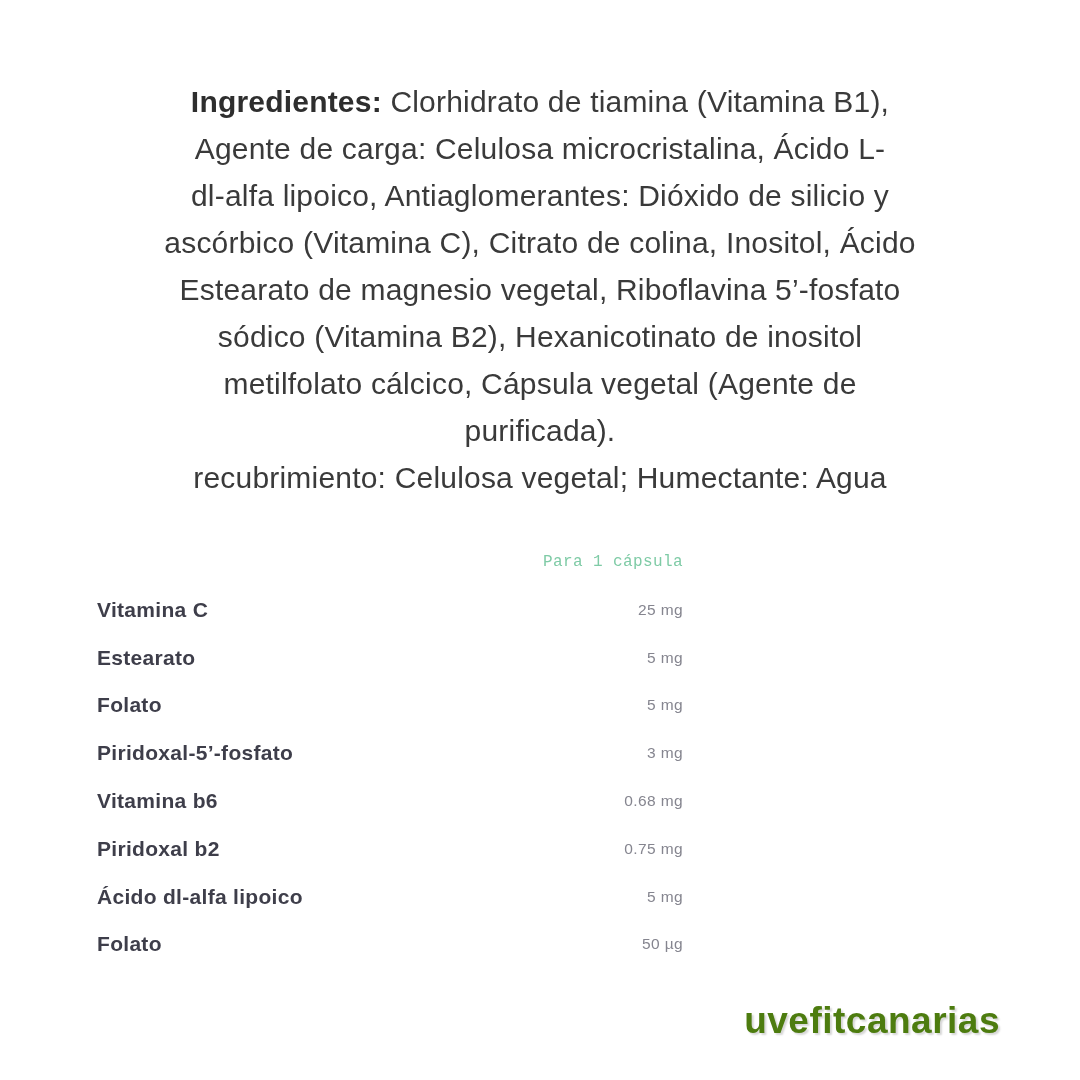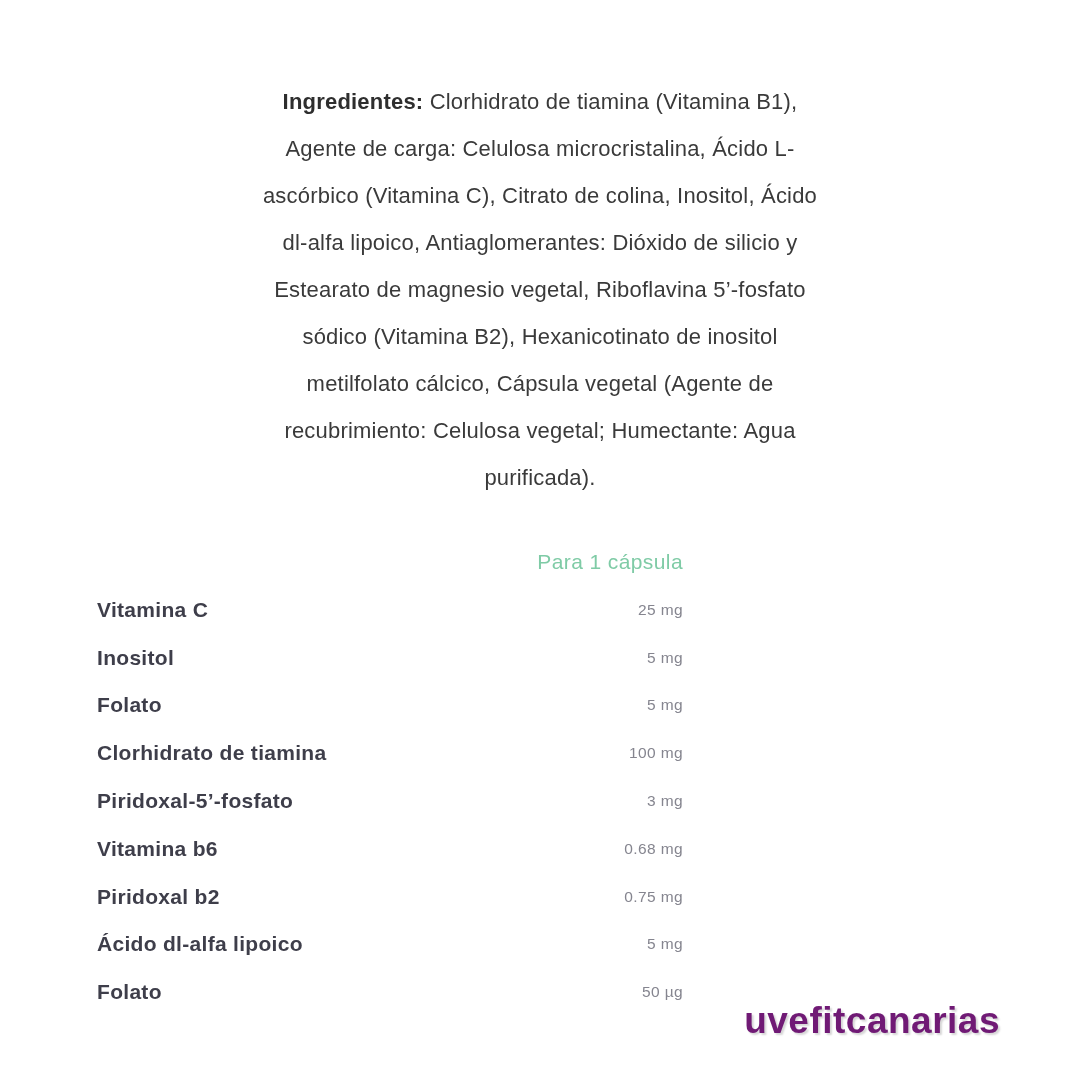--- a/index.html
+++ b/index.html
@@ -18,21 +18,21 @@
   }
 
   
   .ingredients {
     position: absolute;
     top: 78px;
     left: 0;
     width: 1080px;
     text-align: center;
     color: #3a3a3a;
-    font-size: 22px;
+    font-size: 30px;
     line-height: 47px;
     font-weight: 400;
     letter-spacing: 0.2px;
   }
   .ingredients .line { white-space: nowrap; }
   .ingredients .bold {
     font-weight: 700;
     color: #2e2e2e;
   }
 
@@ -42,22 +42,23 @@
     left: 97px;
     top: 538px;
     width: 586px;
   }
   .facts-header {
     height: 48px;
     display: flex;
     align-items: center;
     justify-content: flex-end;
     color: #7fcba6;
-    font-size: 21px;
+    font-size: 16px;
     letter-spacing: 0.4px;
+    font-family: Liberation Mono, monospace;
   }
   .facts .row {
     height: 47.8px;
     display: flex;
     align-items: center;
     justify-content: space-between;
   }
   .facts .nut {
     font-weight: 700;
     color: #3e3e4a;
@@ -70,60 +71,56 @@
     letter-spacing: 0.4px;
   }
 
   
   .watermark {
     position: absolute;
     top: 1000px;
     right: 80px;
     font-size: 37px;
     font-weight: 700;
-    color: #701a75;
+    color: #4d7c0f;
     letter-spacing: 0.5px;
     text-shadow: 2px 2px 2px #d6d6d6;
   }
 </style>
 </head>
 <body>
 
 <div class="canvas">
 
   <div class="ingredients">
     <div class="line"><span class="bold">Ingredientes:</span> <span>Clorhidrato de tiamina (Vitamina B1),</span></div>
     <div class="line">Agente de carga: Celulosa microcristalina, Ácido L-</div>
+    <div class="line">dl-alfa lipoico, Antiaglomerantes: Dióxido de silicio y</div>
     <div class="line">ascórbico (Vitamina C), Citrato de colina, Inositol, Ácido</div>
-    <div class="line">dl-alfa lipoico, Antiaglomerantes: Dióxido de silicio y</div>
     <div class="line">Estearato de magnesio vegetal, Riboflavina 5’-fosfato</div>
     <div class="line">sódico (Vitamina B2), Hexanicotinato de inositol</div>
     <div class="line">metilfolato cálcico, Cápsula vegetal (Agente de</div>
+    <div class="line">purificada).</div>
     <div class="line">recubrimiento: Celulosa vegetal; Humectante: Agua</div>
-    <div class="line">purificada).</div>
   </div>
 
   <div class="facts">
     <div class="facts-header">Para 1 cápsula</div>
 
     <div class="row">
       <span class="nut">Vitamina C</span>
       <span class="amt">25 mg</span>
     </div>
     <div class="row">
-      <span class="nut">Inositol</span>
+      <span class="nut">Estearato</span>
       <span class="amt">5 mg</span>
     </div>
     <div class="row">
       <span class="nut">Folato</span>
       <span class="amt">5 mg</span>
-    </div>
-    <div class="row">
-      <span class="nut">Clorhidrato de tiamina</span>
-      <span class="amt">100 mg</span>
     </div>
     <div class="row">
       <span class="nut">Piridoxal-5’-fosfato</span>
       <span class="amt">3 mg</span>
     </div>
     <div class="row">
       <span class="nut">Vitamina b6</span>
       <span class="amt">0.68 mg</span>
     </div>
     <div class="row">

